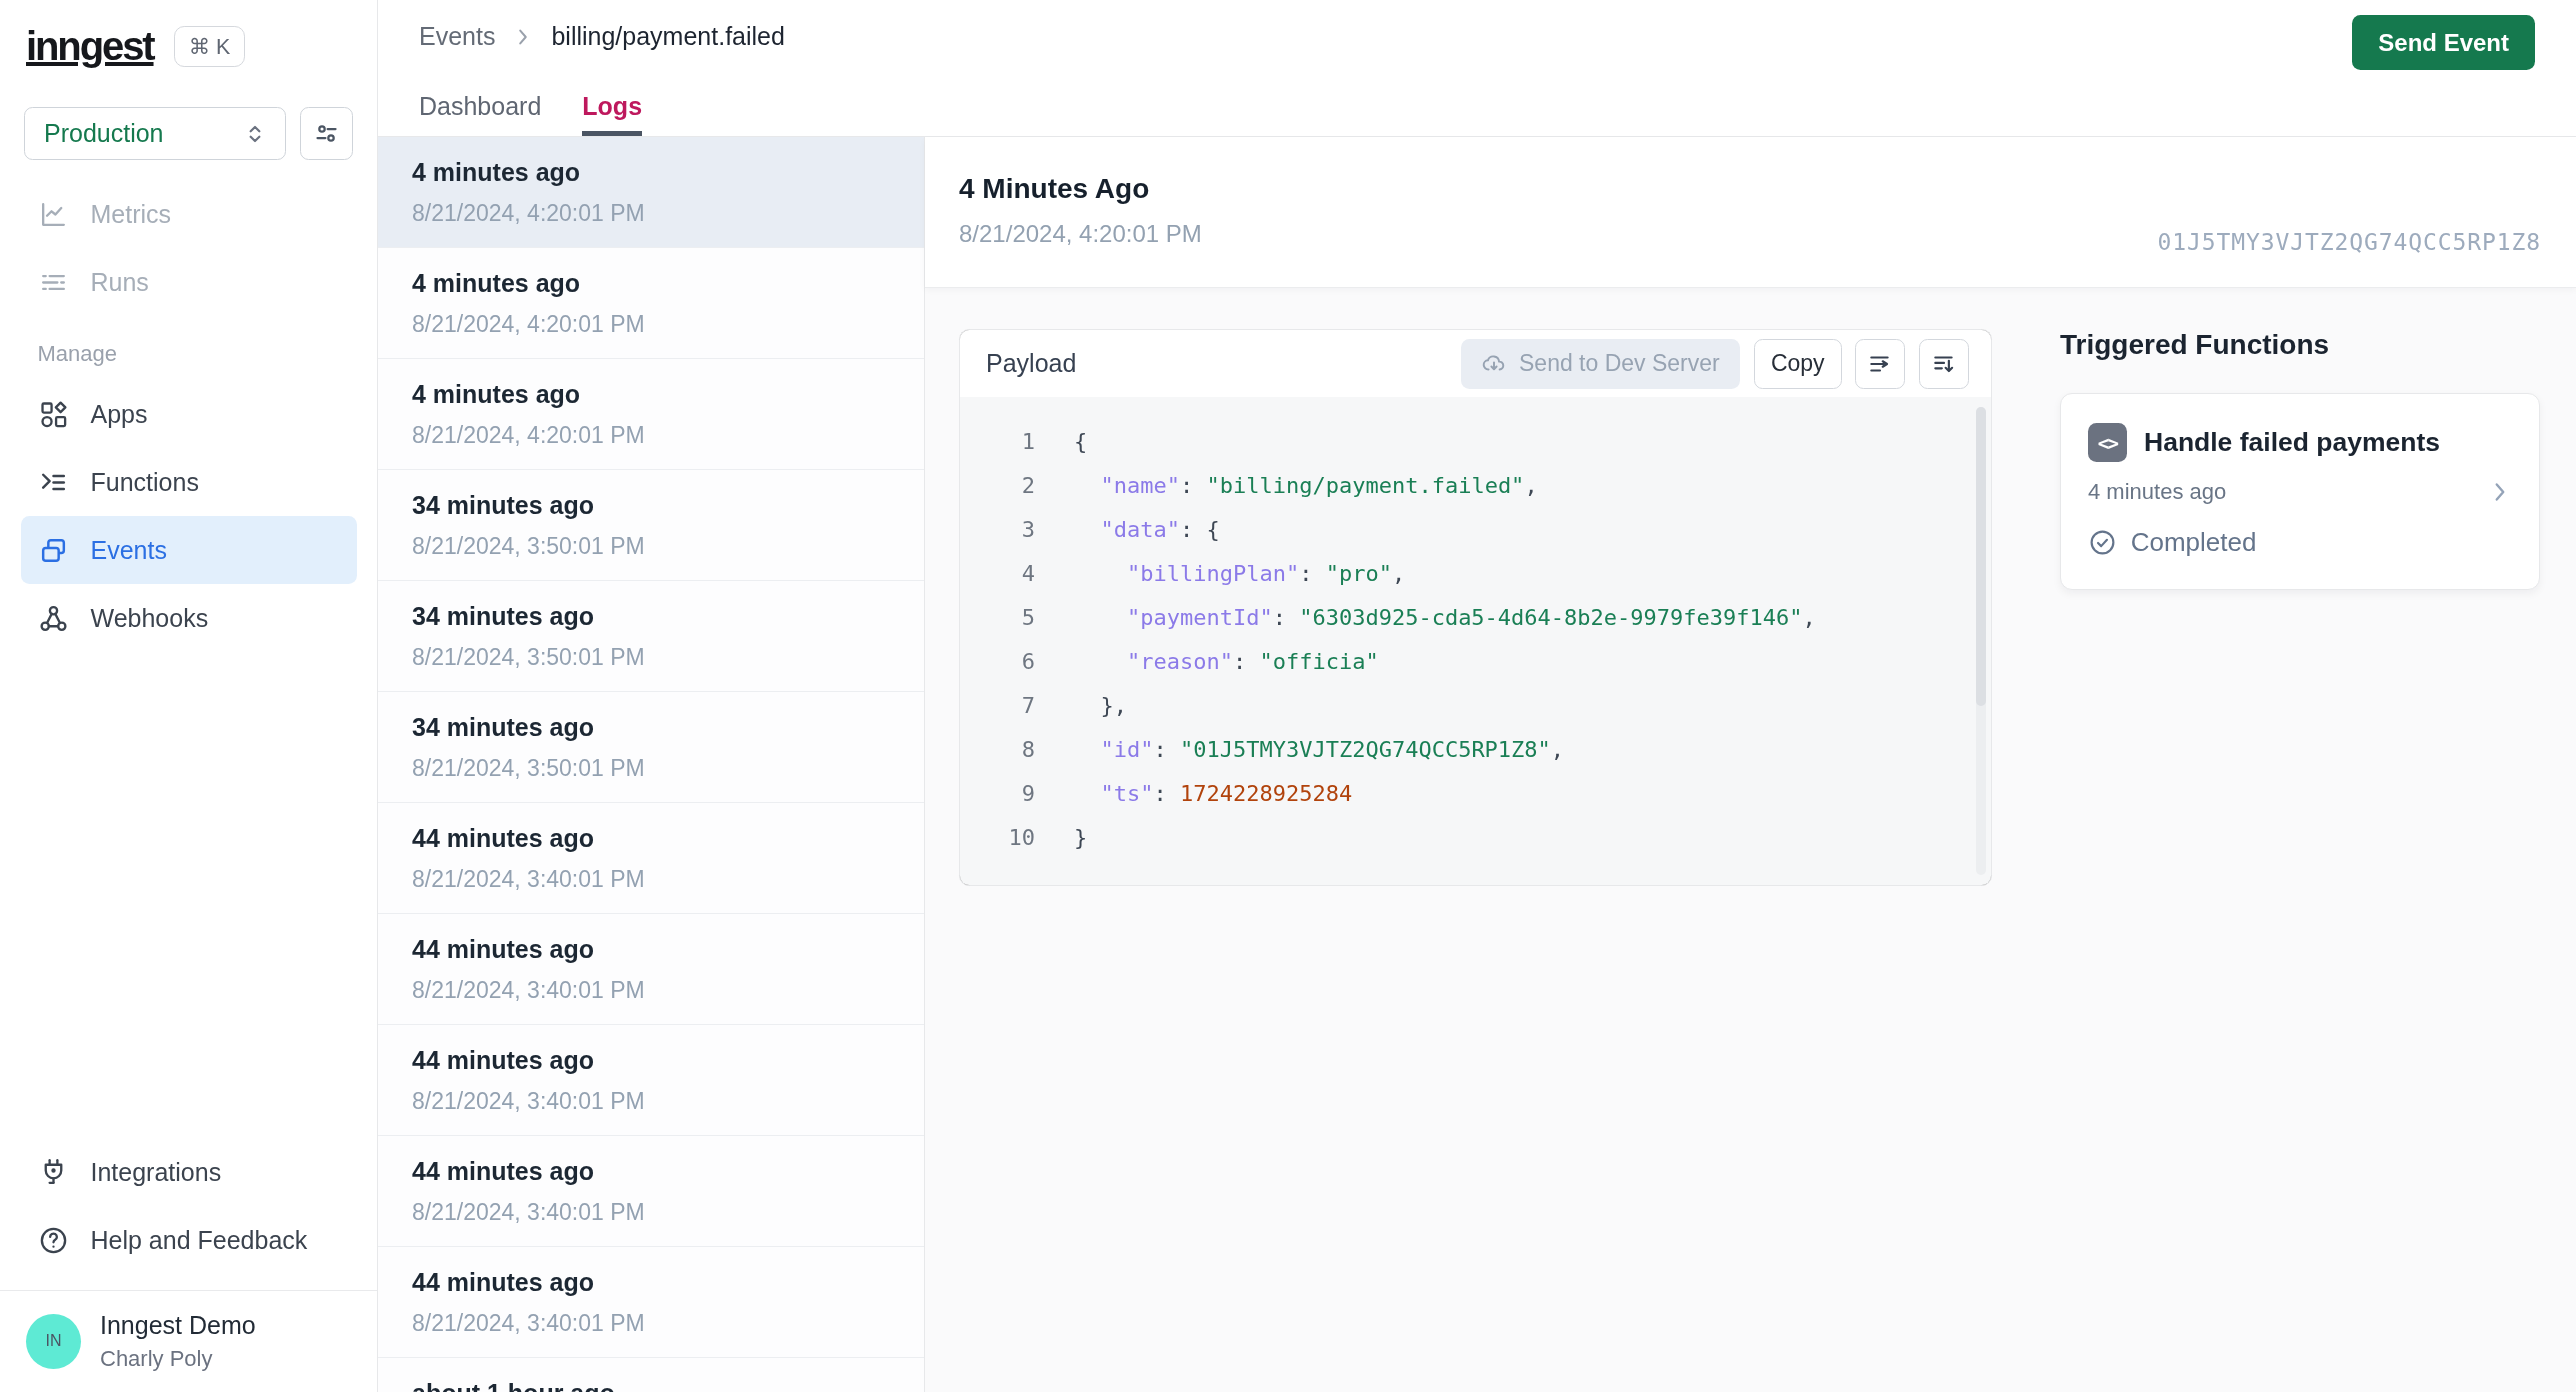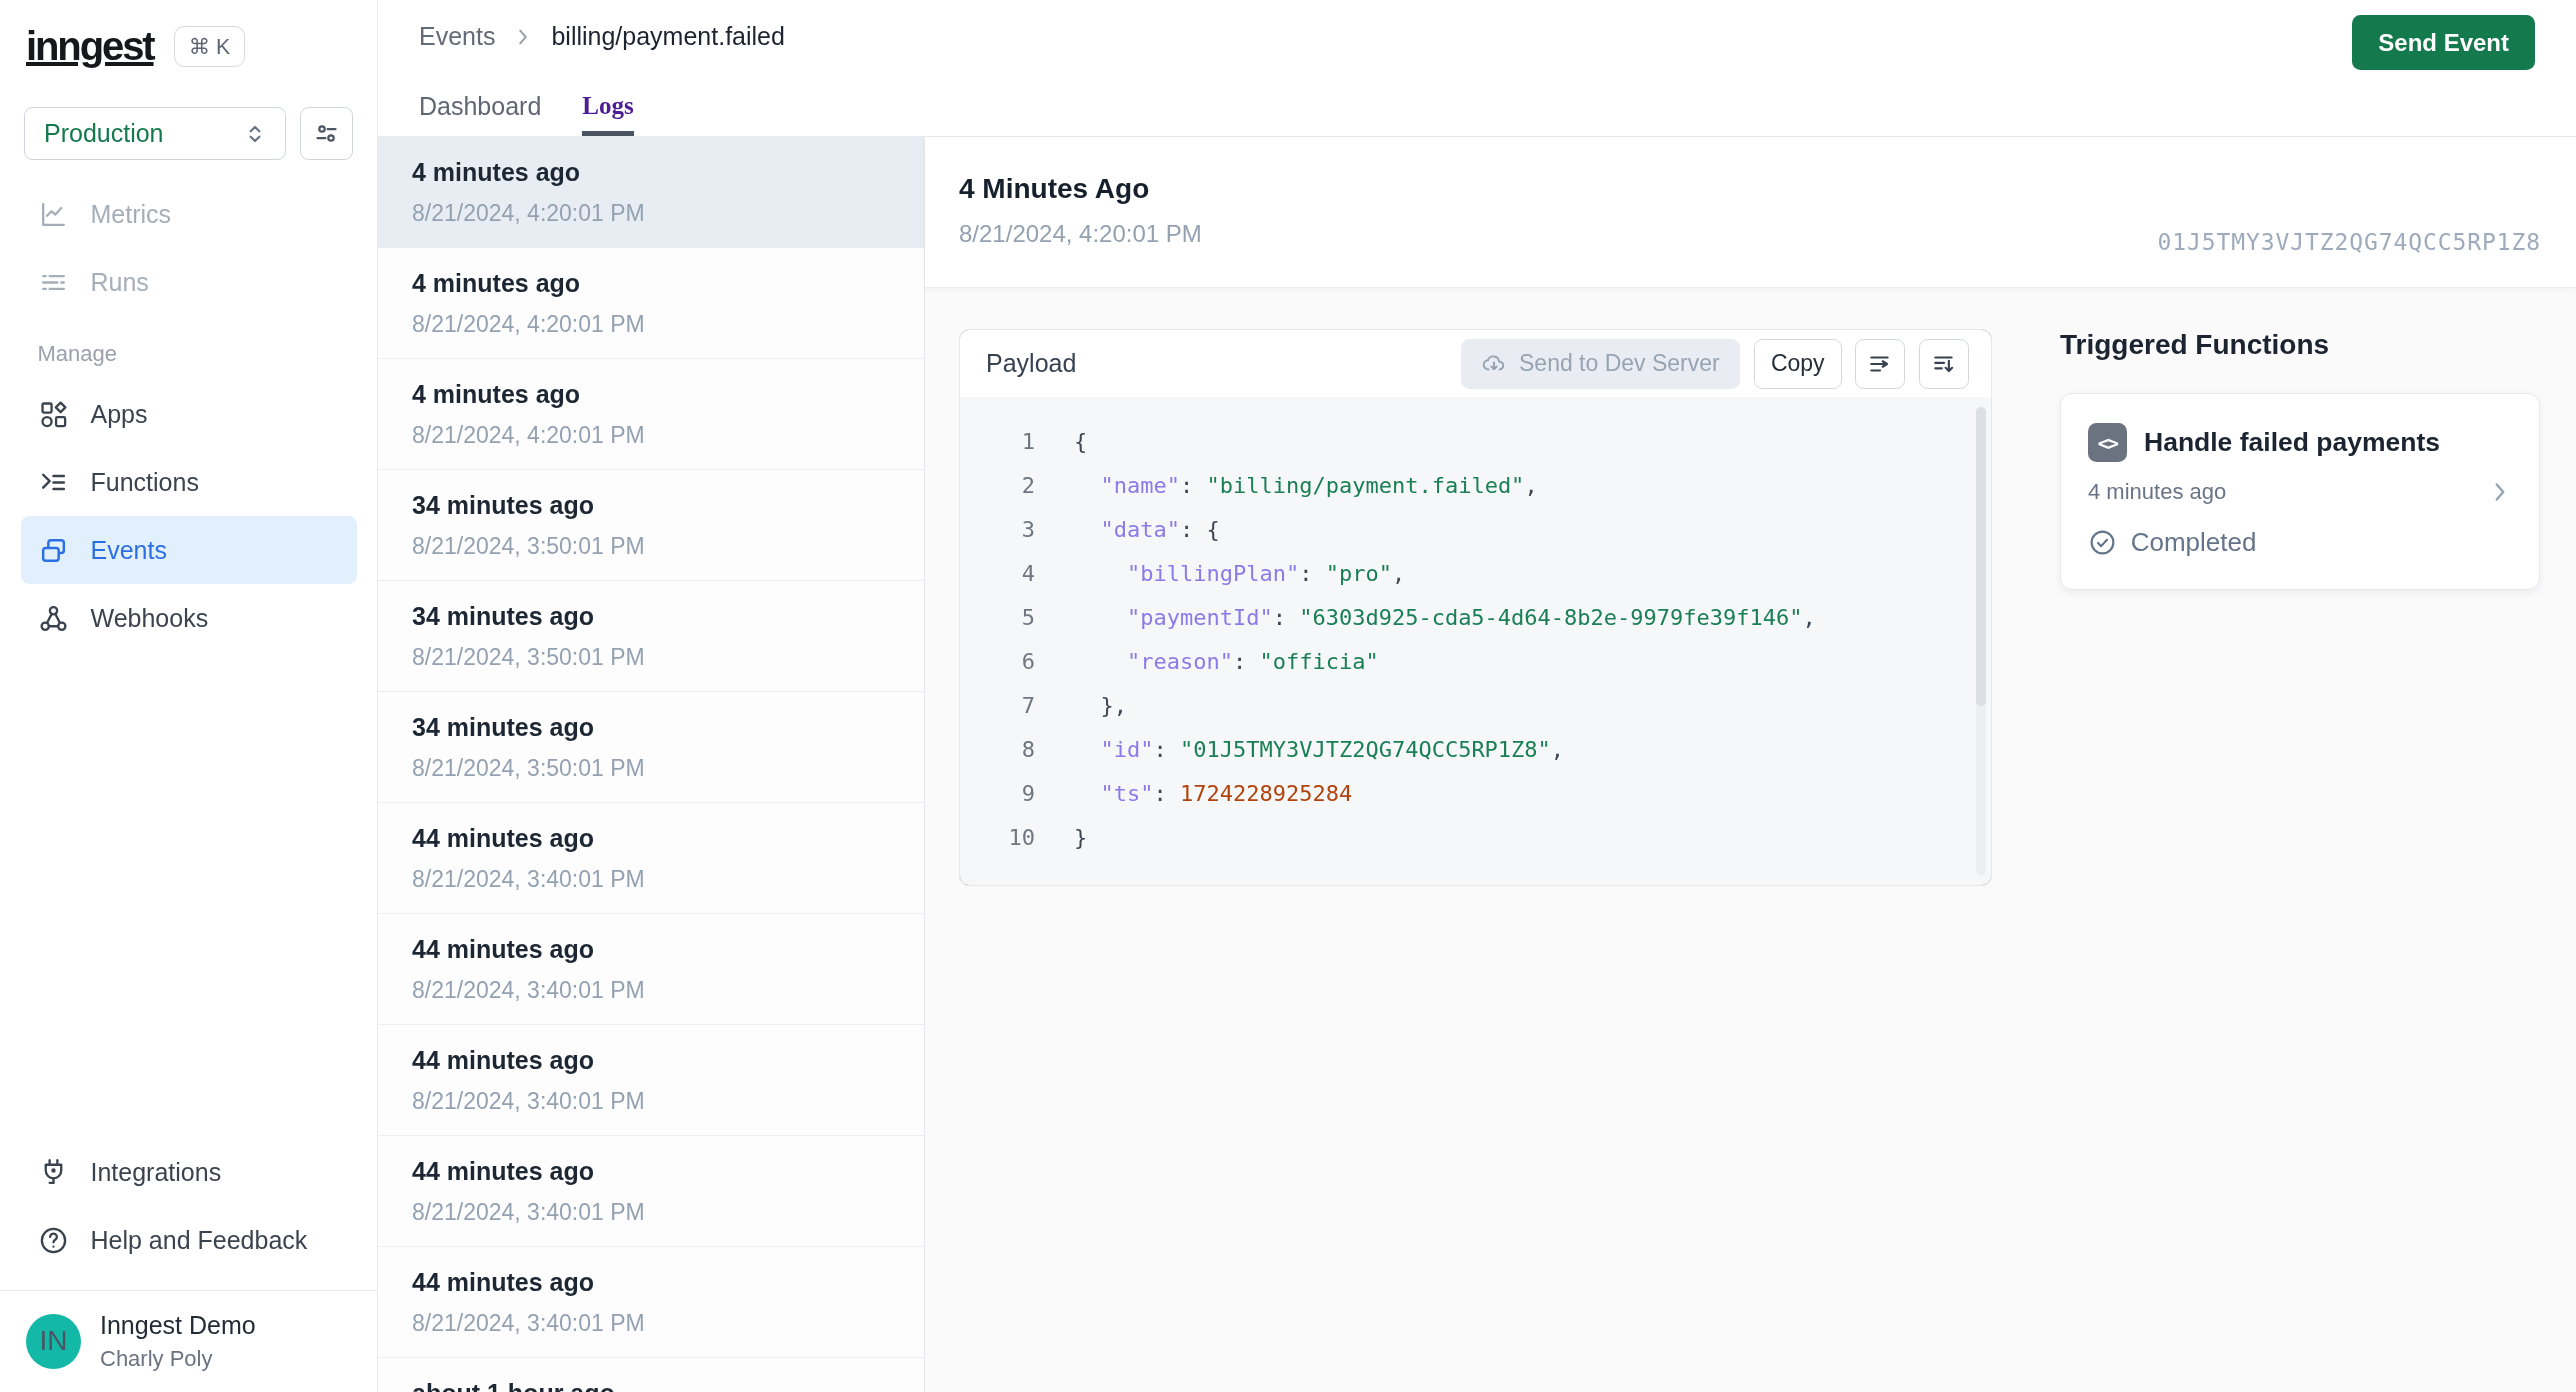--- a/index.html
+++ b/index.html
@@ -19,35 +19,35 @@
   .env-select .env-label { color:#15794e; }
   .env-settings { width:53px; height:53px; border:1.7px solid #cfd4da; border-radius:8.5px; display:flex; align-items:center; justify-content:center; color:#4b5563; background:#fff; cursor:pointer; }
   .nav { flex:1; display:flex; flex-direction:column; padding:20.5px 20.5px 0 20.5px; overflow:hidden; }
   .section-label { font-size:22px; color:#9aa1ac; padding:24px 17px 13.7px 17px; }
   .nav-item { display:flex; align-items:center; gap:22px; padding:0 17px; height:68px; border-radius:8.5px; font-size:25px; color:#3b434e; cursor:pointer; flex-shrink:0; }
   .nav-item .ni-icon { width:31px; height:31px; flex-shrink:0; }
   .nav-item.disabled { color:#a6aeb8; }
   .nav-item.active { background:#e2effc; color:#2b6fe3; }
   .nav-footer { margin-top:auto; padding-bottom:15.4px; }
   .user-row { border-top:1.7px solid #e9eaec; padding:20.5px 26px; display:flex; gap:19px; align-items:center; cursor:pointer; }
-  .avatar { width:55px; height:55px; border-radius:50%; background:#14b8a6; color:#4b5563; font-size:28px; display:flex; align-items:center; justify-content:center; flex-shrink:0; }
+  .avatar { width:55px; height:55px; border-radius:50%; background:#5eead4; color:#4b5563; font-size:16px; display:flex; align-items:center; justify-content:center; flex-shrink:0; }
   .user-name { font-size:25px; font-weight:500; color:#222b36; }
   .user-sub { font-size:22px; color:#6b7280; margin-top:5.1px; }
 
   
   .main { flex:1; display:flex; flex-direction:column; min-width:0; }
   .topbar { height:137px; flex-shrink:0; background:#fff; border-bottom:1.7px solid #e7e8ea; padding:0 41px; position:relative; display:flex; flex-direction:column; }
   .breadcrumb-row { display:flex; align-items:center; gap:17px; margin-top:22px; }
   .bc-link { font-size:25px; color:#646b76; cursor:pointer; }
   .bc-sep { color:#9aa1ac; }
   .bc-current { font-size:25px; color:#1d2430; font-weight:500; }
   .send-event-btn { position:absolute; right:41px; top:15.4px; height:55px; padding:0 26px; background:#15794e; color:#ffffff; font-size:24px; font-weight:600; border:none; border-radius:8.5px; display:flex; align-items:center; cursor:pointer; font-family:inherit; }
   .tabs-row { display:flex; gap:41px; margin-top:auto; }
   .tab { font-size:25px; color:#5f6672; padding-bottom:15.4px; position:relative; cursor:pointer; }
-  .tab.active { color:#4c1d95; font-weight:600;font-family:Liberation Serif, serif; }
+  .tab.active { color:#be185d; font-weight:600; }
   .tab.active::after { content:''; position:absolute; left:0; right:0; bottom:0; height:5.1px; background:#4b5563; }
 
   .content-row { flex:1; display:flex; min-height:0; }
 
   
   .event-list { width:547px; flex-shrink:0; border-right:1.7px solid #e7e8ea; background:#fdfdfe; overflow:hidden; }
   .event-item { height:111px; padding:20.5px 0 0 34px; border-bottom:1.7px solid #eceef1; cursor:pointer; background:#fdfdfe; }
   .event-item.selected { background:#e8edf4; }
   .event-item-relative { font-size:25px; font-weight:600; color:#1c2733; }
   .event-item-timestamp { font-size:23px; color:#93a1b1; margin-top:13.7px; }

